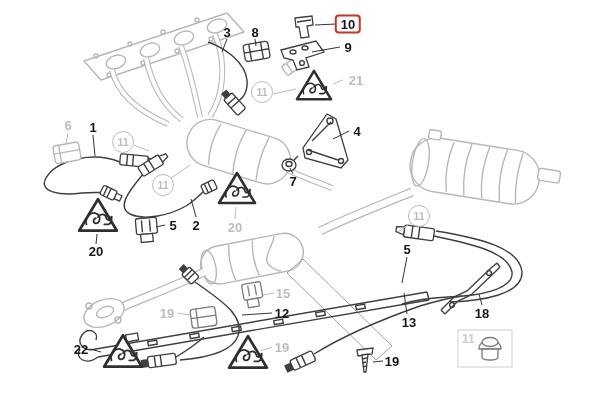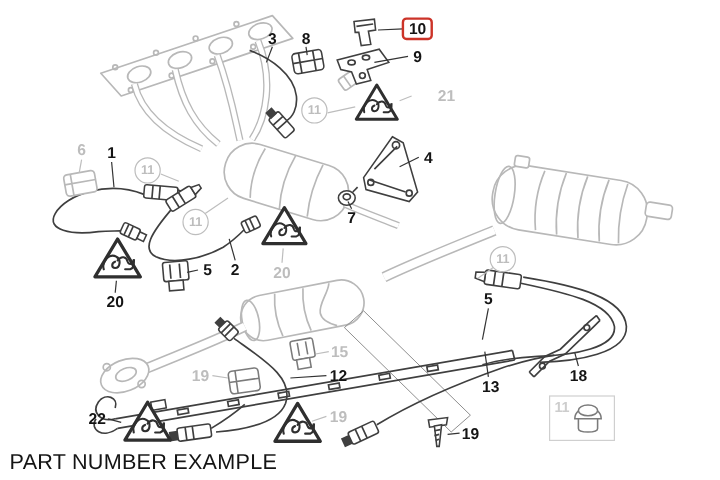--- a/index.html
+++ b/index.html
@@ -335,26 +335,25 @@
 <div class="callout boxed" style="left:348px;top:24px">10</div>
 <div class="callout" style="left:282px;top:313px">12</div>
 <div class="callout" style="left:409px;top:322px">13</div>
 <div class="callout gray" style="left:167px;top:313px">19</div>
 <div class="callout gray" style="left:283px;top:293px">15</div>
 <div class="callout" style="left:407px;top:249px">5</div>
 <div class="callout" style="left:482px;top:313px">18</div>
 <div class="callout" style="left:392px;top:361px">19</div>
 <div class="callout" style="left:96px;top:251px">20</div>
 <div class="callout gray" style="left:235px;top:227px">20</div>
-<div class="callout gray" style="left:372px;top:80px">21</div>
+<div class="callout gray" style="left:356px;top:80px">21</div>
 <div class="callout" style="left:81px;top:349px">22</div>
 <div class="callout gray" style="left:282px;top:347px">19</div>
 
 <div class="refcircle" style="left:262px;top:92px">11</div>
 <div class="refcircle" style="left:123px;top:142px">11</div>
 <div class="refcircle" style="left:163px;top:185px">11</div>
 <div class="refcircle" style="left:419px;top:216px">11</div>
 
 <div class="inset-label" style="left:462px;top:332px">11</div>
 
-<div class="caption">PART NUMBER EXAMPLE</div>
 
 </div>
 
 </body></html>

